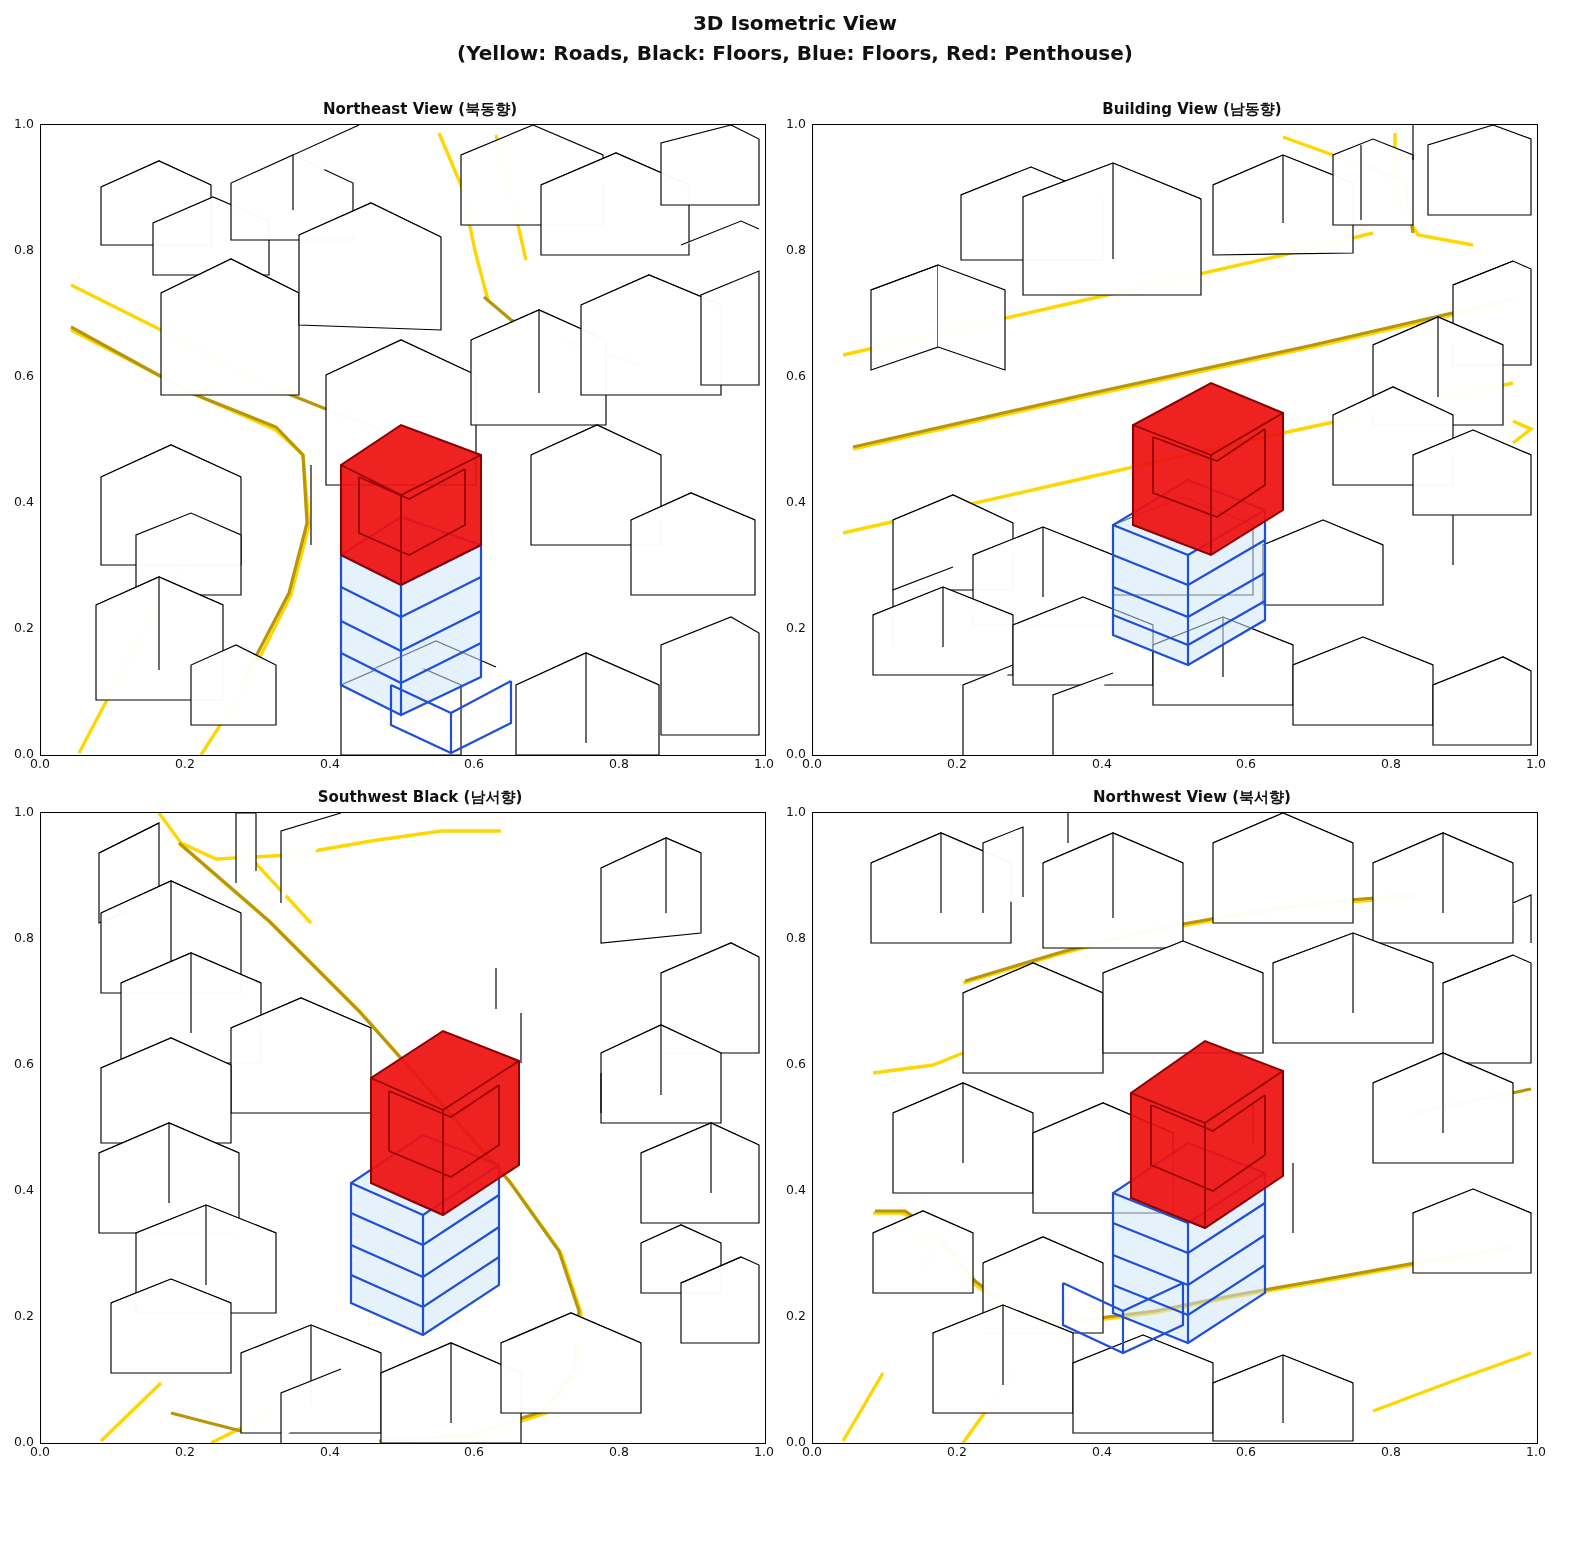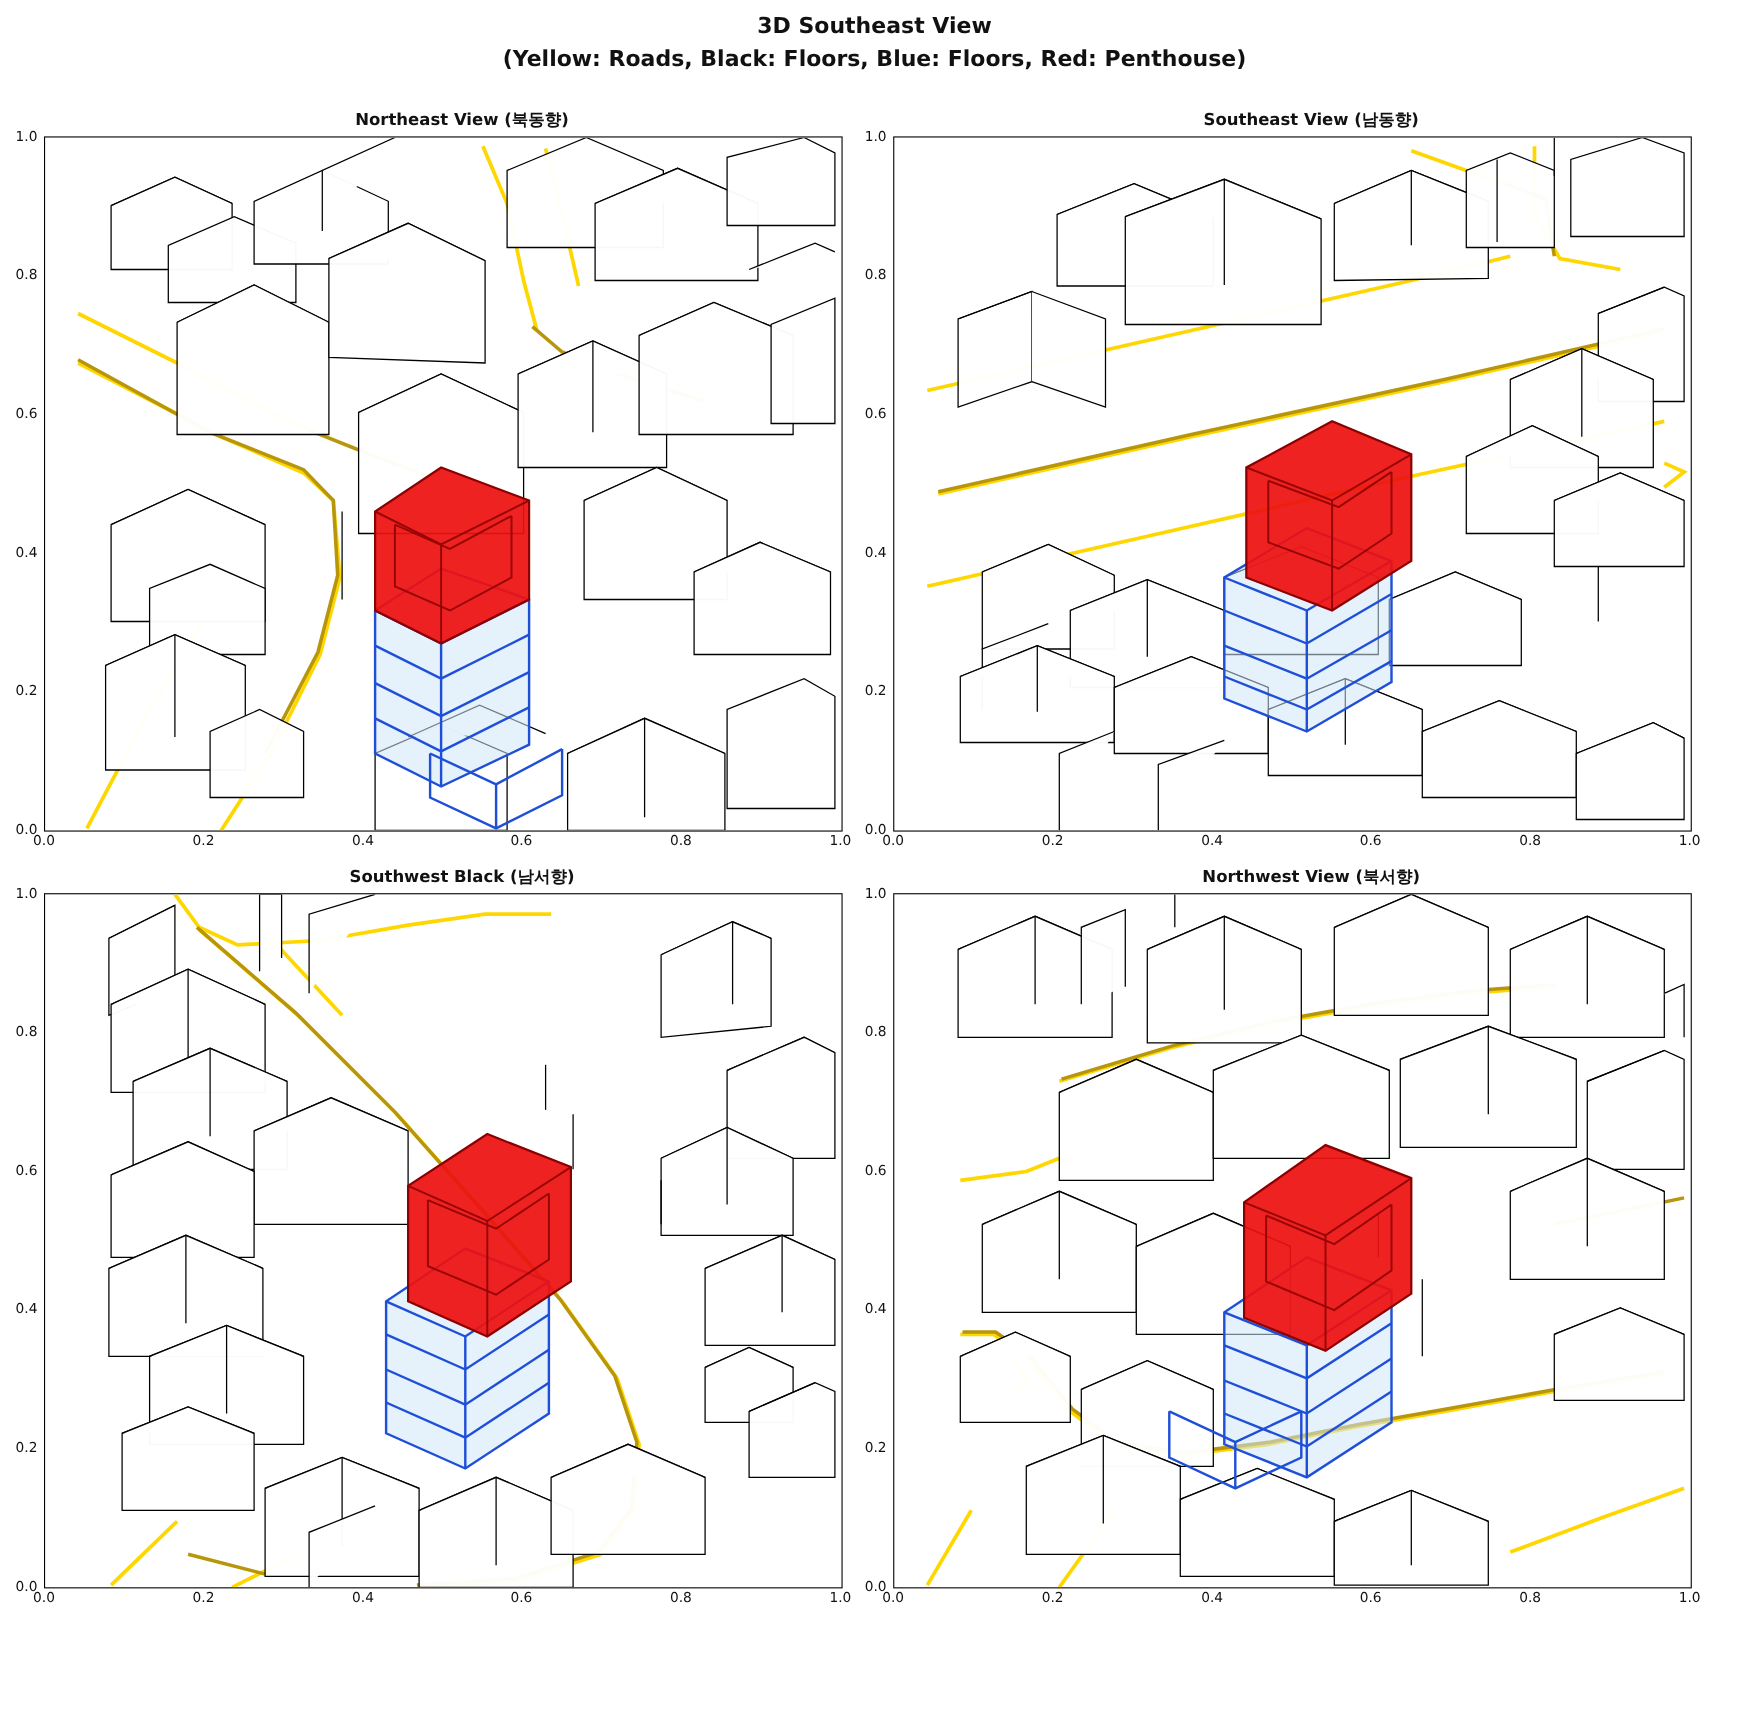--- a/index.html
+++ b/index.html
@@ -54,21 +54,21 @@
     background:#fdf0d5;border:1px solid #6b5a3a;border-radius:5px;
     padding:7px 16px;font-size:15px;color:#111;white-space:nowrap;
   }
 </style>
 </head>
 <body>
 
 <div class="page">
 
   <div class="suptitle">
-    <div>3D Southeast View</div>
+    <div>3D Isometric View</div>
     <div>(Yellow: Roads, Black: Floors, Blue: Floors, Red: Penthouse)</div>
   </div>
 
   <div class="panels">
 
     <div class="panel p0">
       <div class="ptitle">Northeast View (북동향)</div>
       <div class="yticks">
         <div class="ytick" style="top:630px">0.0</div>
         <div class="ytick" style="top:504px">0.2</div>
@@ -165,21 +165,21 @@
               <path d="M360 370 L360 460"></path>
               <path d="M318 352 L368 374 L424 344"></path>
               <path d="M318 352 L318 408 L368 430 L424 400 L424 344"></path>
             </g>
           </g>
         </svg>
       </div>
     </div>
 
     <div class="panel p1">
-      <div class="ptitle">Southeast View (남동향)</div>
+      <div class="ptitle">Building View (남동향)</div>
       <div class="yticks">
         <div class="ytick" style="top:630px">0.0</div>
         <div class="ytick" style="top:504px">0.2</div>
         <div class="ytick" style="top:378px">0.4</div>
         <div class="ytick" style="top:252px">0.6</div>
         <div class="ytick" style="top:126px">0.8</div>
         <div class="ytick" style="top:0px">1.0</div>
       </div>
       <div class="xticks">
         <div class="xtick" style="left:0px">0.0</div>

